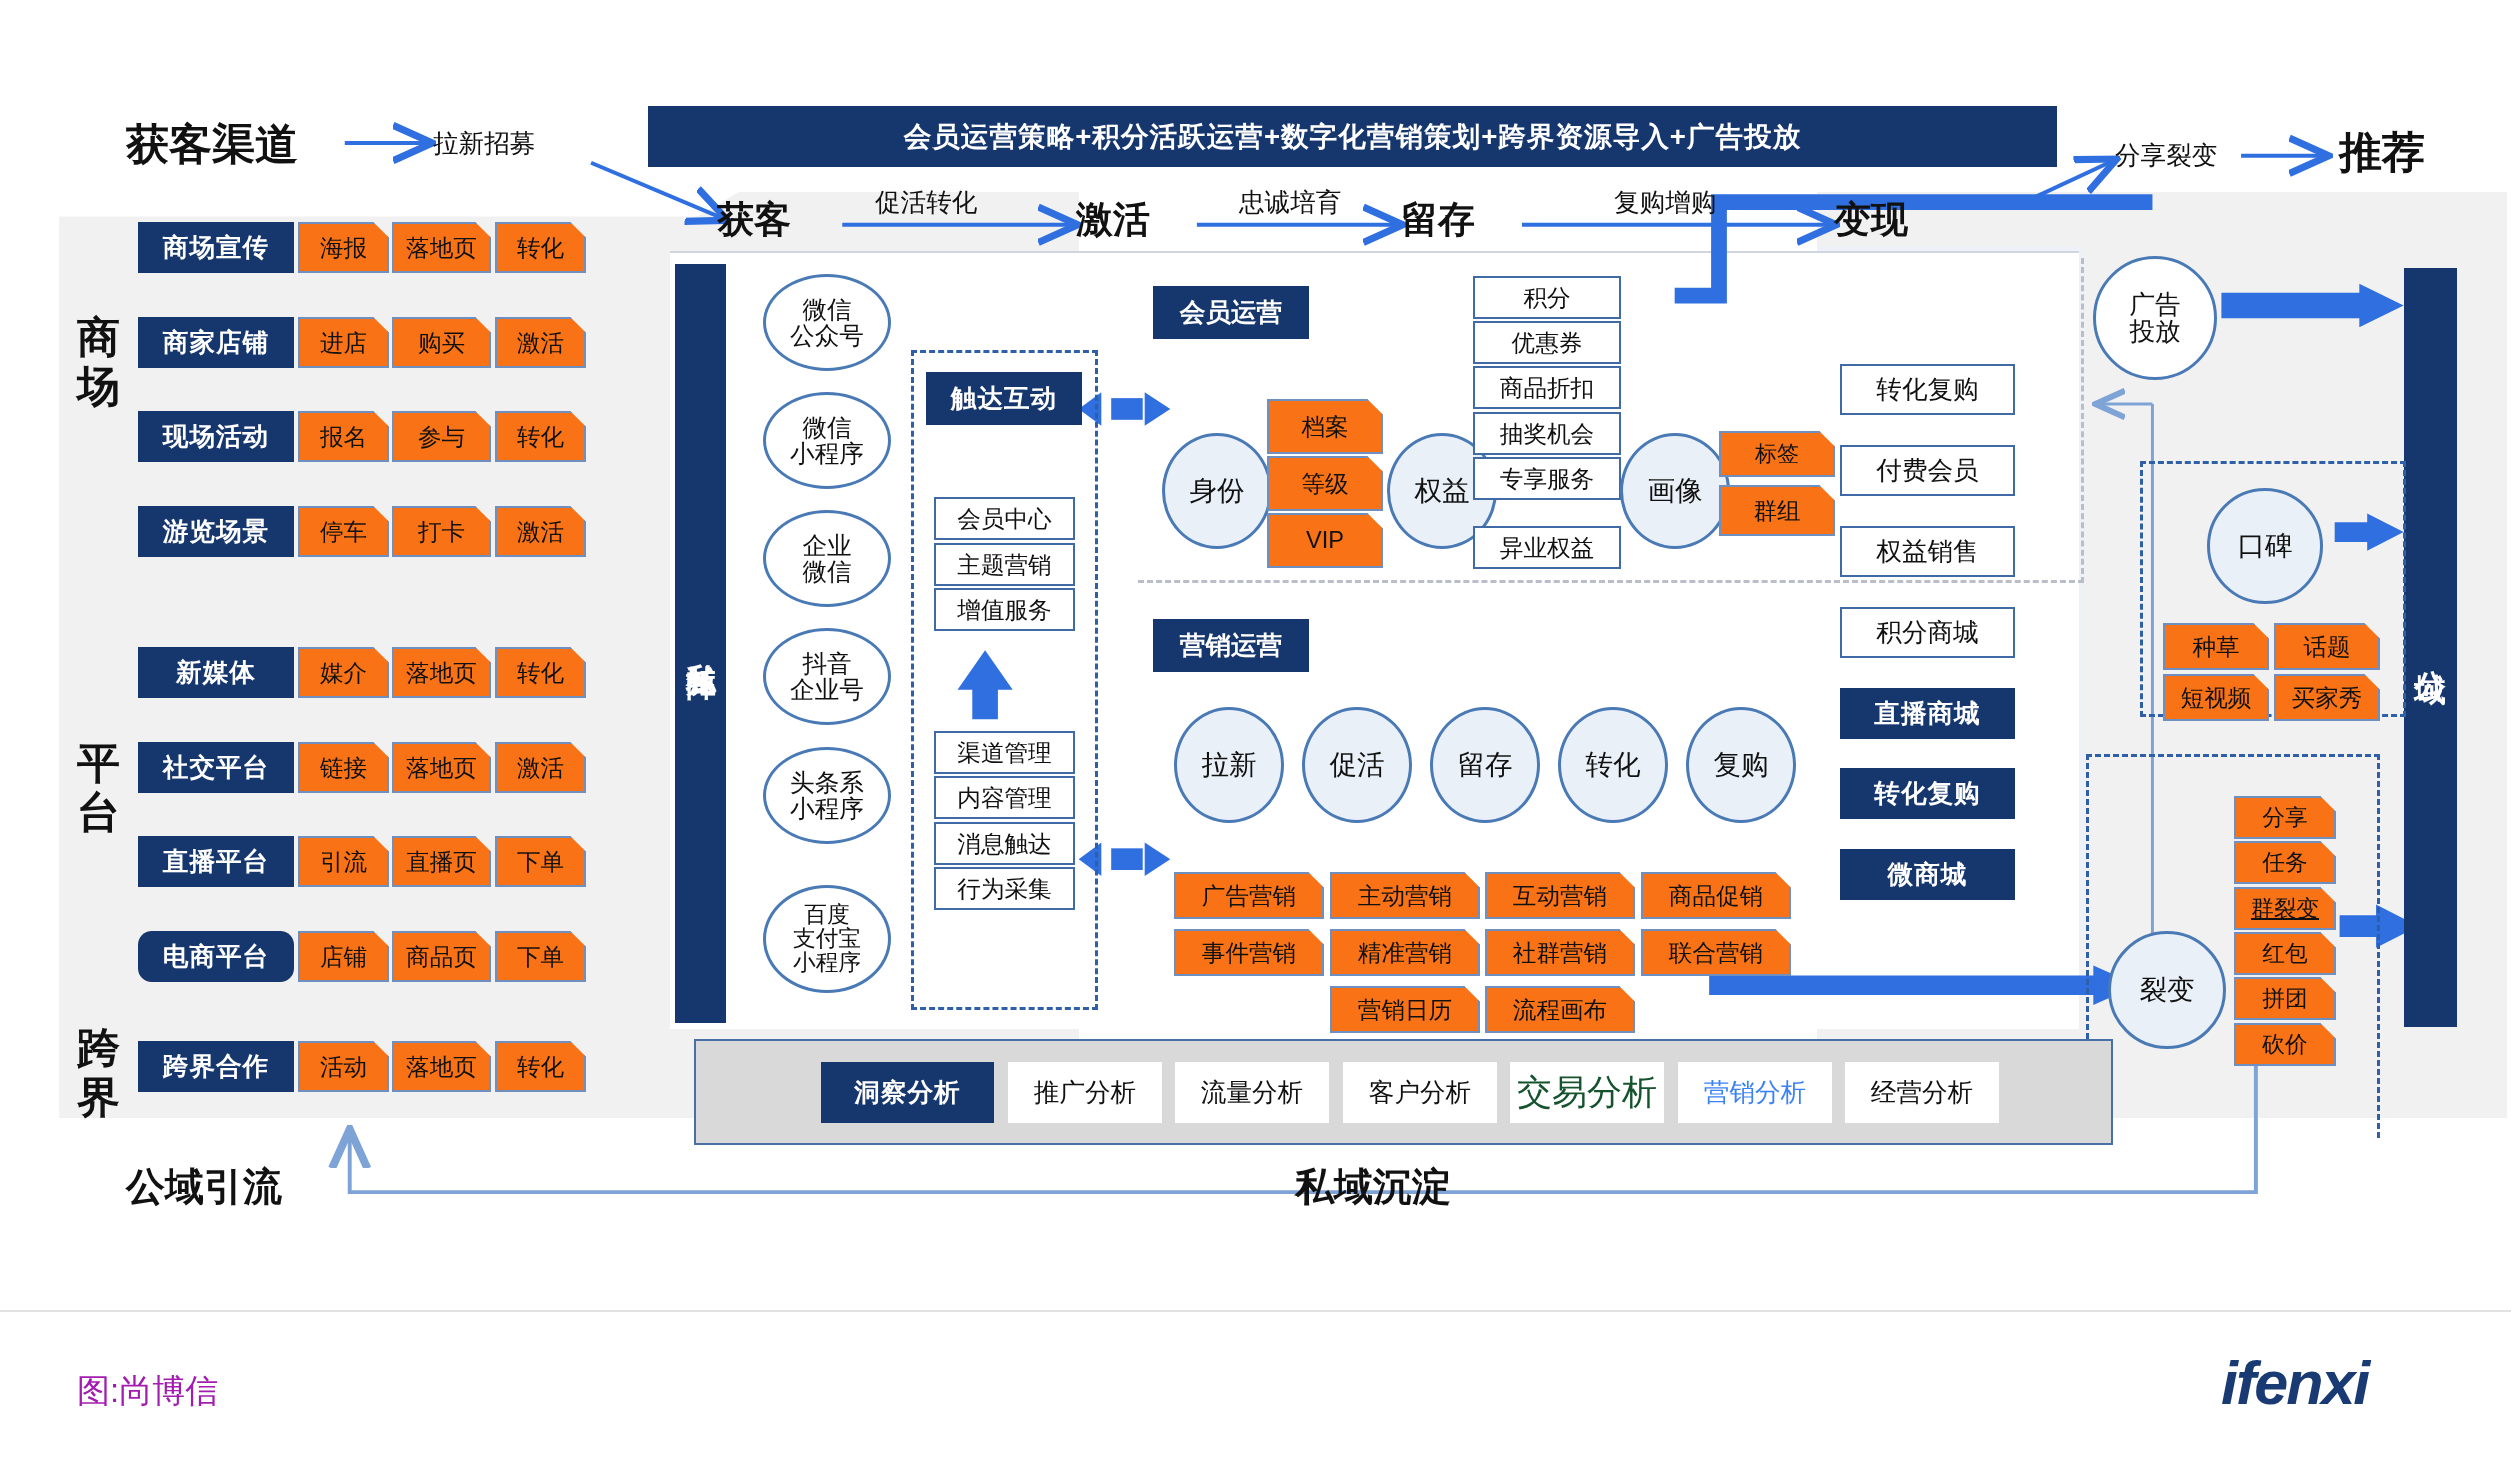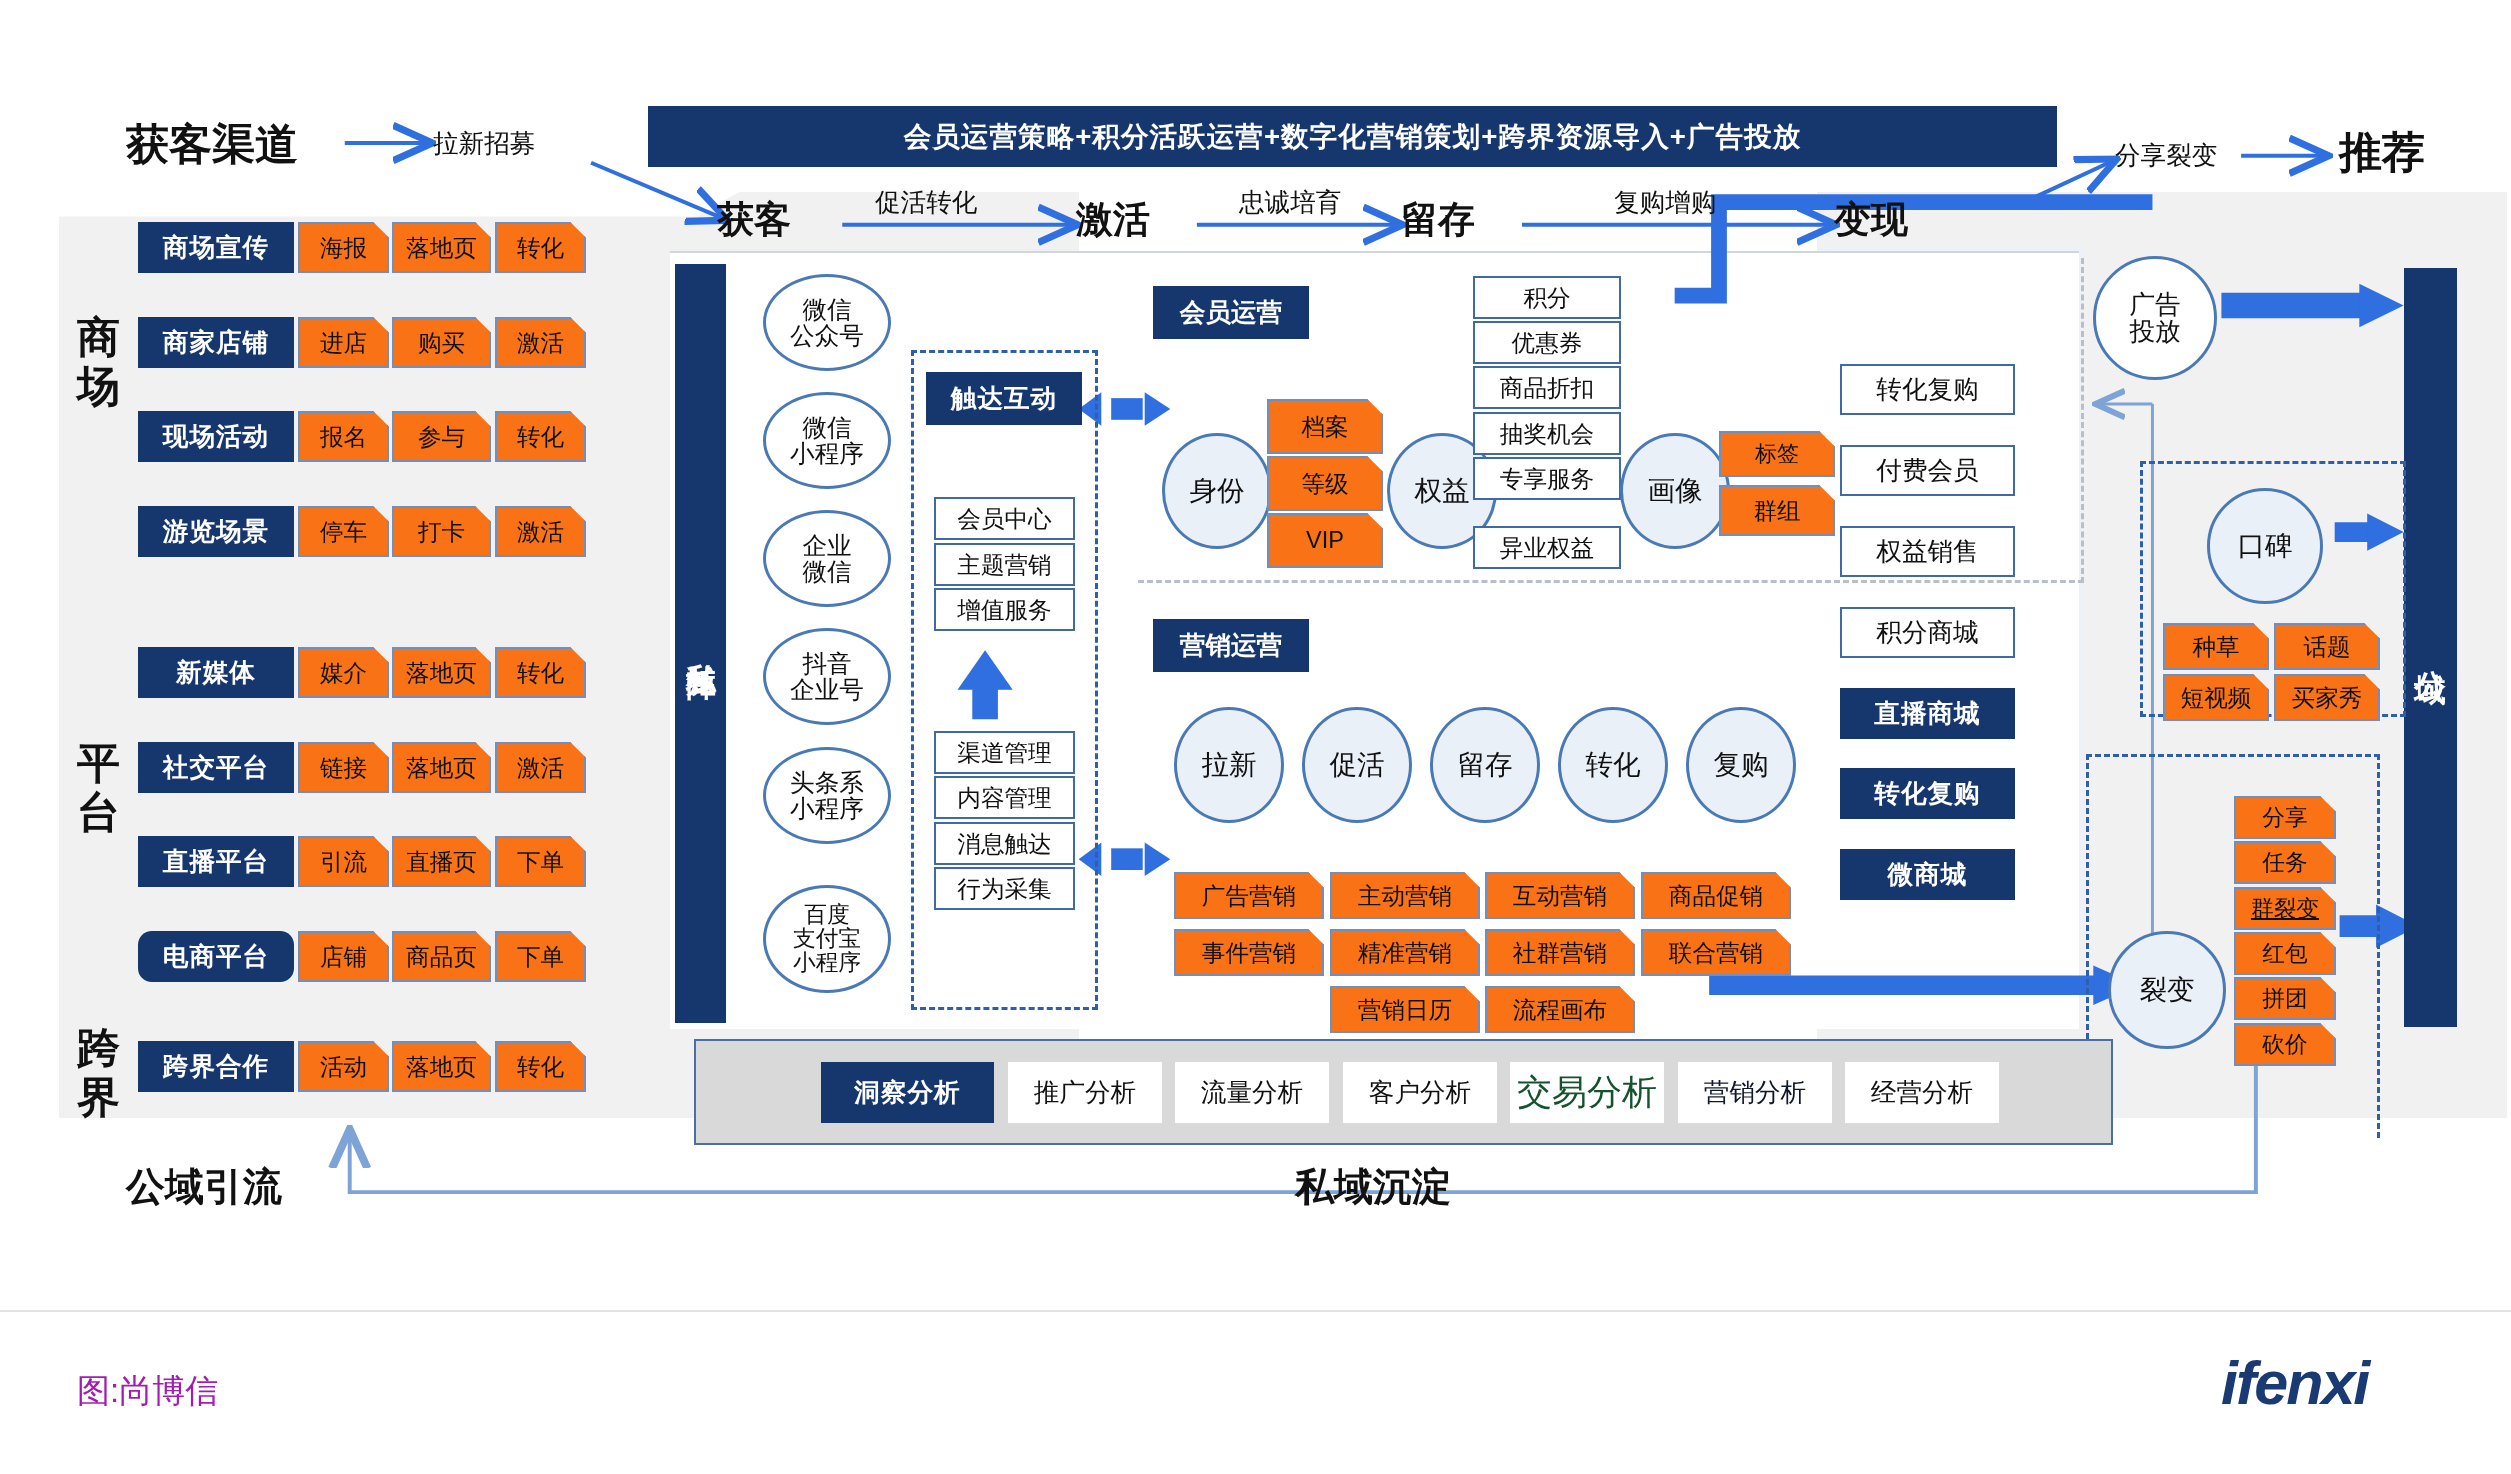--- a/index.html
+++ b/index.html
@@ -306,21 +306,21 @@
   <div class="abs navy-chip" style="left:821px; top:1062px; width:173px; height:61px; font-size:25.6px;">洞察分析</div>
   <div class="abs" style="left:1008px; top:1062px; width:154px; height:61px; background:#fff; display:flex;
               align-items:center; justify-content:center; font-size:25.6px; color:#111;">推广分析</div>
   <div class="abs" style="left:1175px; top:1062px; width:154px; height:61px; background:#fff; display:flex;
               align-items:center; justify-content:center; font-size:25.6px; color:#111;">流量分析</div>
   <div class="abs" style="left:1343px; top:1062px; width:154px; height:61px; background:#fff; display:flex;
               align-items:center; justify-content:center; font-size:25.6px; color:#111;">客户分析</div>
   <div class="abs" style="left:1510px; top:1062px; width:154px; height:61px; background:#fff; display:flex;
               align-items:center; justify-content:center; font-size:35px; color:#14532d;text-align:center;">交易分析</div>
   <div class="abs" style="left:1678px; top:1062px; width:154px; height:61px; background:#fff; display:flex;
-              align-items:center; justify-content:center; font-size:25.6px; color:#0f172a;">营销分析</div>
+              align-items:center; justify-content:center; font-size:25.6px; color:#3b82f6;">营销分析</div>
   <div class="abs" style="left:1845px; top:1062px; width:154px; height:61px; background:#fff; display:flex;
               align-items:center; justify-content:center; font-size:25.6px; color:#111;">经营分析</div>
 
   <div class="abs big-label" style="left:126px; top:1160px; font-size:39px;">公域引流</div>
   <div class="abs big-label" style="left:1271px; top:1160px; font-size:39px;margin-left:24px;">私域沉淀</div>
 
   <div class="abs" style="left:0; top:1310px; width:2512px; height:2px; background:#e2e2e2;"></div>
   <div class="abs" style="left:77px; top:1369px; font-size:33px; color:#a21caf;">图:尚博信</div>
   <div class="abs" style="left:2221px; top:1348px; font-size:61px; font-weight:bold; color:#1a3a74;
               font-style:italic; letter-spacing:-2px;">ifenxi</div>

